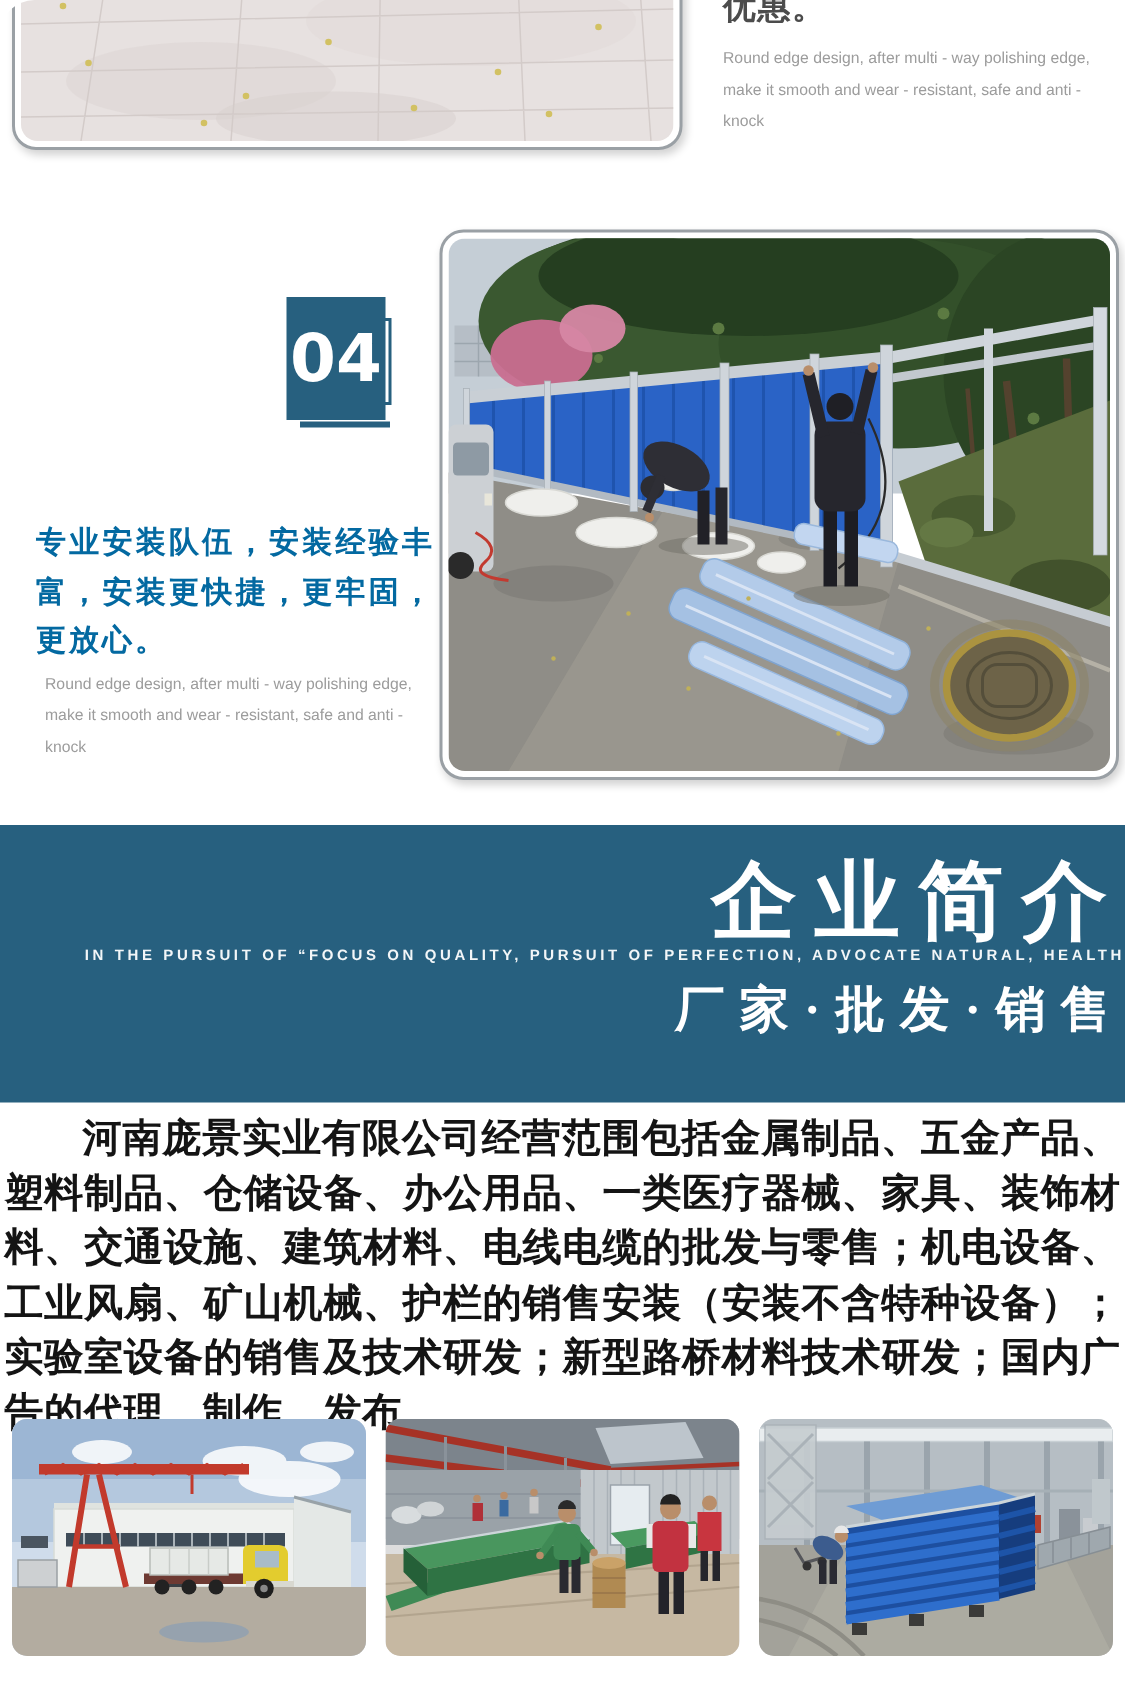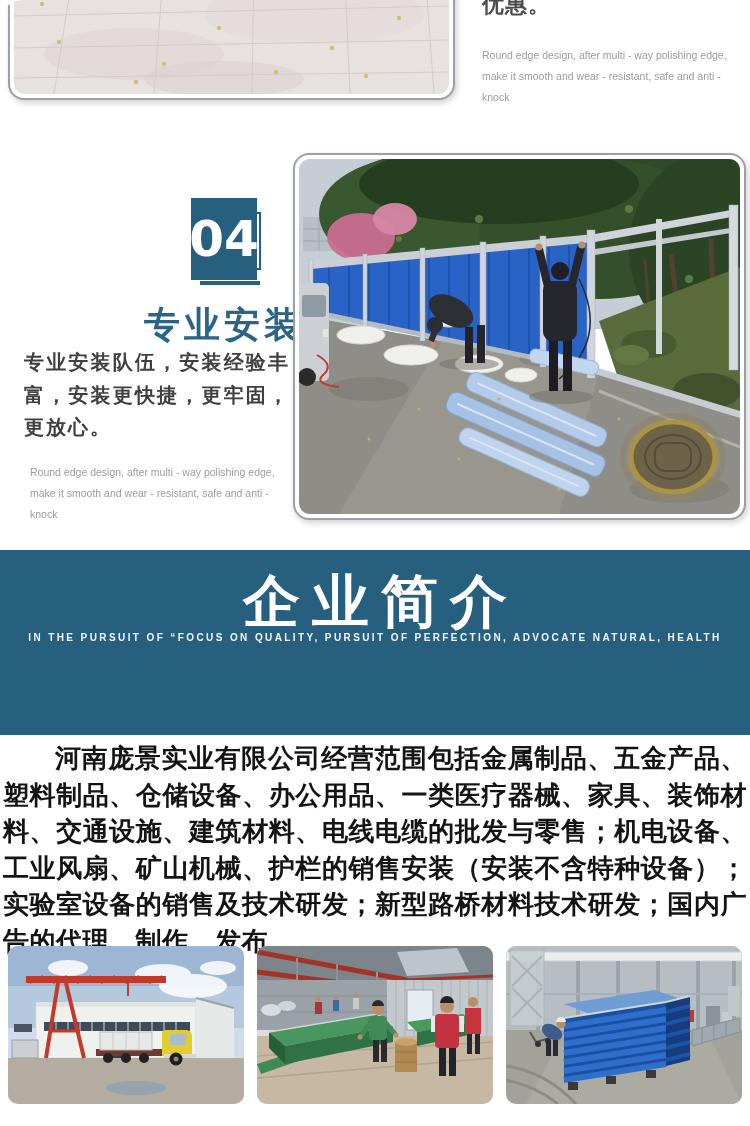--- a/index.html
+++ b/index.html
@@ -11,40 +11,40 @@
   .photo-frame { position:absolute; background:#fff; border:2px solid #9aa0a5; border-radius:16px;
                  padding:4px; box-shadow:2px 3px 6px rgba(0,0,0,.18); }
   .photo-frame svg { display:block; border-radius:11px; }
 
   .top-photo   { left:8px;   top:-62px; }
   .sec04-photo { left:293px; top:153px; }
 
   
   .frag-cn { position:absolute; left:482px; top:-10px; font-size:22px; font-weight:700;
              color:#4c4c4c; letter-spacing:1px; }
-  .en-caption { color:#9c9c9c; font-size:10.5px; line-height:21px;margin-top:16px; }
+  .en-caption { color:#9c9c9c; font-size:10.5px; line-height:21px; }
   .top-caption   { position:absolute; left:482px; top:29px;  width:266px; }
   .sec04-caption { position:absolute; left:30px;  top:446px; width:266px; }
 
   
   .badge-outline { position:absolute; left:202px; top:212px; width:59px; height:58px;
                    border:2px solid #27607f; background:transparent; }
   .badge { position:absolute; left:191px; top:198px; width:66px; height:82px; background:#27607f;
-           color:#fff; font-family:"DejaVu Sans", sans-serif; font-weight:600; font-size:50px;
+           color:#fff; font-family:"DejaVu Sans", sans-serif; font-weight:600; font-size:44px;
            display:flex; align-items:center; justify-content:center; }
   .badge-underline { position:absolute; left:200px; top:281px; width:60px; height:4px; background:#27607f; }
 
   .sec-heading { position:absolute; left:73px; top:301px; width:302px; text-align:center;
                  font-size:36px; font-weight:700; letter-spacing:4px; color:#2b6488; }
   .body-cn { position:absolute; left:24px; top:346px; width:266px; font-size:20px; line-height:32.5px;
-             letter-spacing:2px; color:#404040; text-align:justify; font-weight:600; }
+             letter-spacing:2px; color:#0369a1; text-align:justify; font-weight:600; }
 
   
   .banner { position:absolute; left:0; top:550px; width:750px; height:185px; background:#27607f;
-            color:#fff; text-align:center; }
+            color:#fff; text-align:right; }
   .banner-title { padding-top:22px; font-family:"Liberation Serif", serif; font-weight:600;
                   font-size:57px; line-height:1.05; letter-spacing:12px; text-indent:12px; }
   .banner-sub { font-size:10px; font-weight:700; letter-spacing:2.4px; color:#f2f6f8; }
   .banner-tagline { margin-top:8px; font-family:"Liberation Serif", serif; font-weight:700;
                     font-size:33px; letter-spacing:10px; text-indent:10px; }
 
   
   .about { position:absolute; left:3px; top:742px; width:744px; }
   .about p { font-family:Liberation Mono, monospace; font-size:26px; line-height:36.6px;
              letter-spacing:.5px; color:#141414; text-align:justify; text-indent:2em; font-weight:600; }
@@ -102,21 +102,20 @@
       <path d="M312,0 L435,34" stroke="#c9c2bf" stroke-width="1.5" fill="none"></path>
     </svg>
   </div>
 
   <div class="frag-cn">优惠。</div>
   <p class="en-caption top-caption">Round edge design, after multi - way polishing edge, make it smooth and wear - resistant, safe and anti - knock</p>
 
   <div class="badge-outline"></div>
   <div class="badge">04</div>
   <div class="badge-underline"></div>
-  <h2 class="sec-heading">专业安装</h2>
   <p class="body-cn">专业安装队伍，安装经验丰富，安装更快捷，更牢固，更放心。</p>
   <p class="en-caption sec04-caption">Round edge design, after multi - way polishing edge, make it smooth and wear - resistant, safe and anti - knock</p>
 
   <div class="photo-frame sec04-photo">
     <svg width="441" height="355" viewBox="0 0 441 355">
       <rect width="441" height="170" fill="#c5ced6"></rect>
       <rect x="4" y="58" width="78" height="34" fill="#b6bec6"></rect>
       <path d="M4,70 H82 M4,82 H82 M20,58 V92 M38,58 V92 M56,58 V92 M74,58 V92" stroke="#9ca6ae" stroke-width="1"></path>
       <ellipse cx="240" cy="40" rx="210" ry="60" fill="#2f4a27"></ellipse>
       <ellipse cx="120" cy="55" rx="100" ry="58" fill="#3a5830"></ellipse>
@@ -214,20 +213,21 @@
         <circle cx="320" cy="260" r="1.5"></circle>
           <circle cx="160" cy="300" r="1.5"></circle>
           <circle cx="260" cy="330" r="1.5"></circle>
         </g>
     </svg>
   </div>
 
   <section class="banner">
     <h1 class="banner-title">企业简介</h1>
     <div class="banner-sub">IN THE PURSUIT OF “FOCUS ON QUALITY, PURSUIT OF PERFECTION, ADVOCATE NATURAL, HEALTH</div>
+    <div class="banner-tagline">厂家·批发·销售</div>
   </section>
 
   <section class="about">
     <p>河南庞景实业有限公司经营范围包括金属制品、五金产品、塑料制品、仓储设备、办公用品、一类医疗器械、家具、装饰材料、交通设施、建筑材料、电线电缆的批发与零售；机电设备、工业风扇、矿山机械、护栏的销售安装（安装不含特种设备）；实验室设备的销售及技术研发；新型路桥材料技术研发；国内广告的代理、制作、发布。</p>
   </section>
 
   <div class="gallery">
 
     <div class="g-photo">
       <svg viewBox="0 0 236 158" preserveAspectRatio="none">

